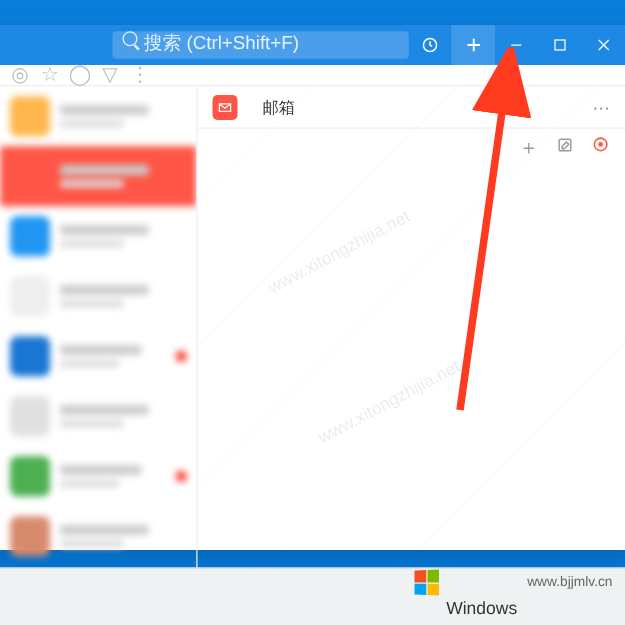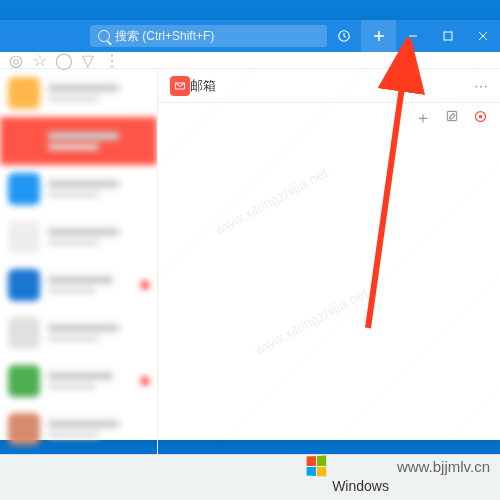--- a/index.html
+++ b/index.html
@@ -32,24 +32,24 @@
       display: flex;
       align-items: center;
       padding: 0 0 0 90px;
     }
     .searchbox {
       background: rgba(255,255,255,0.2);
       border-radius: 3px;
       height: 22px;
       width: 245px;
       display: flex;
-      align-items: center;
+      align-items: flex-start;
       padding: 0 8px;
       color: rgba(255,255,255,0.85);
-      font-size: 12px;
+      font-size: 15px;
     }
     .search-icon {
       width: 12px;
       height: 12px;
       margin-right: 5px;
       border: 1.5px solid rgba(255,255,255,0.85);
       border-radius: 50%;
       position: relative;
     }
     .search-icon::after {
@@ -142,21 +142,21 @@
       flex-direction: column;
       position: relative;
       background: repeating-linear-gradient(-45deg, rgba(0,0,0,0.015) 0, rgba(0,0,0,0.015) 1px, transparent 1px, transparent 80px);
     }
     .main-header {
       height: 34px;
       border-bottom: 1px solid #eee;
       display: flex;
       align-items: center;
       padding: 0 12px;
-      gap: 0;
+      gap: 20px;
     }
     .mail-icon {
       width: 20px;
       height: 20px;
       background: #ff5546;
       border-radius: 4px;
       display: flex;
       align-items: center;
       justify-content: center;
     }
@@ -220,21 +220,21 @@
       grid-template-columns: 1fr 1fr;
       grid-template-rows: 1fr 1fr;
       gap: 1px;
       transform: perspective(50px) rotateY(-12deg);
     }
     .win-logo div:nth-child(1){background:#f25022;}
     .win-logo div:nth-child(2){background:#7fba00;}
     .win-logo div:nth-child(3){background:#00a4ef;}
     .win-logo div:nth-child(4){background:#ffb900;}
     .brand-text1 { font-size: 14px; color: #333; margin-top: 40px; }
-    .brand-text2 { font-size: 15px; color: #666; margin-left: 2px; }
+    .brand-text2 { font-size: 11px; color: #666; margin-left: 2px; }
   </style>
 </head>
 <body>
 
 <div class="desktop">
   <div class="window">
     <div class="titlebar">
       <div class="searchbox">
         <span class="search-icon"></span>
         <span>搜索 (Ctrl+Shift+F)</span>

